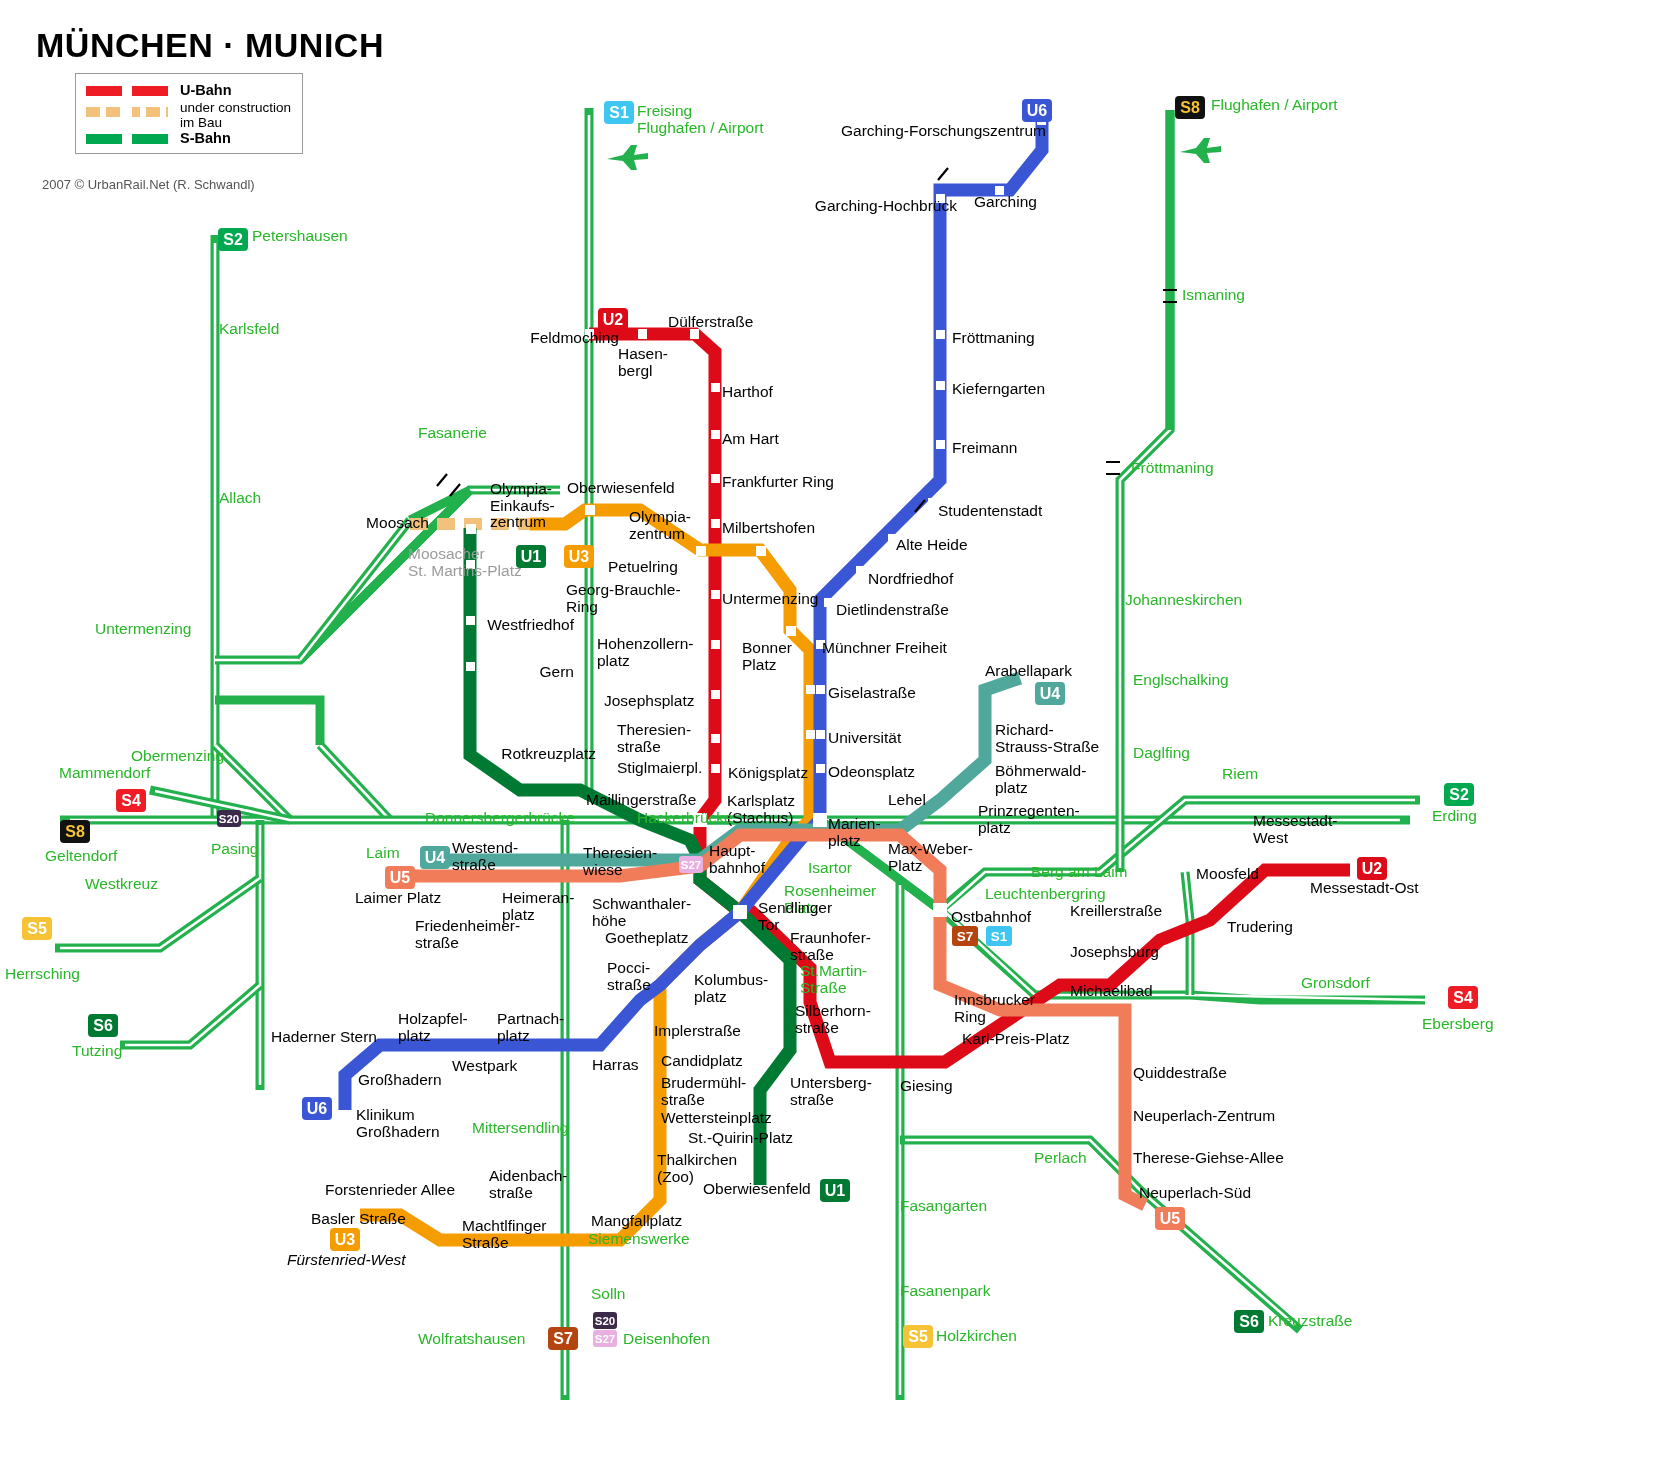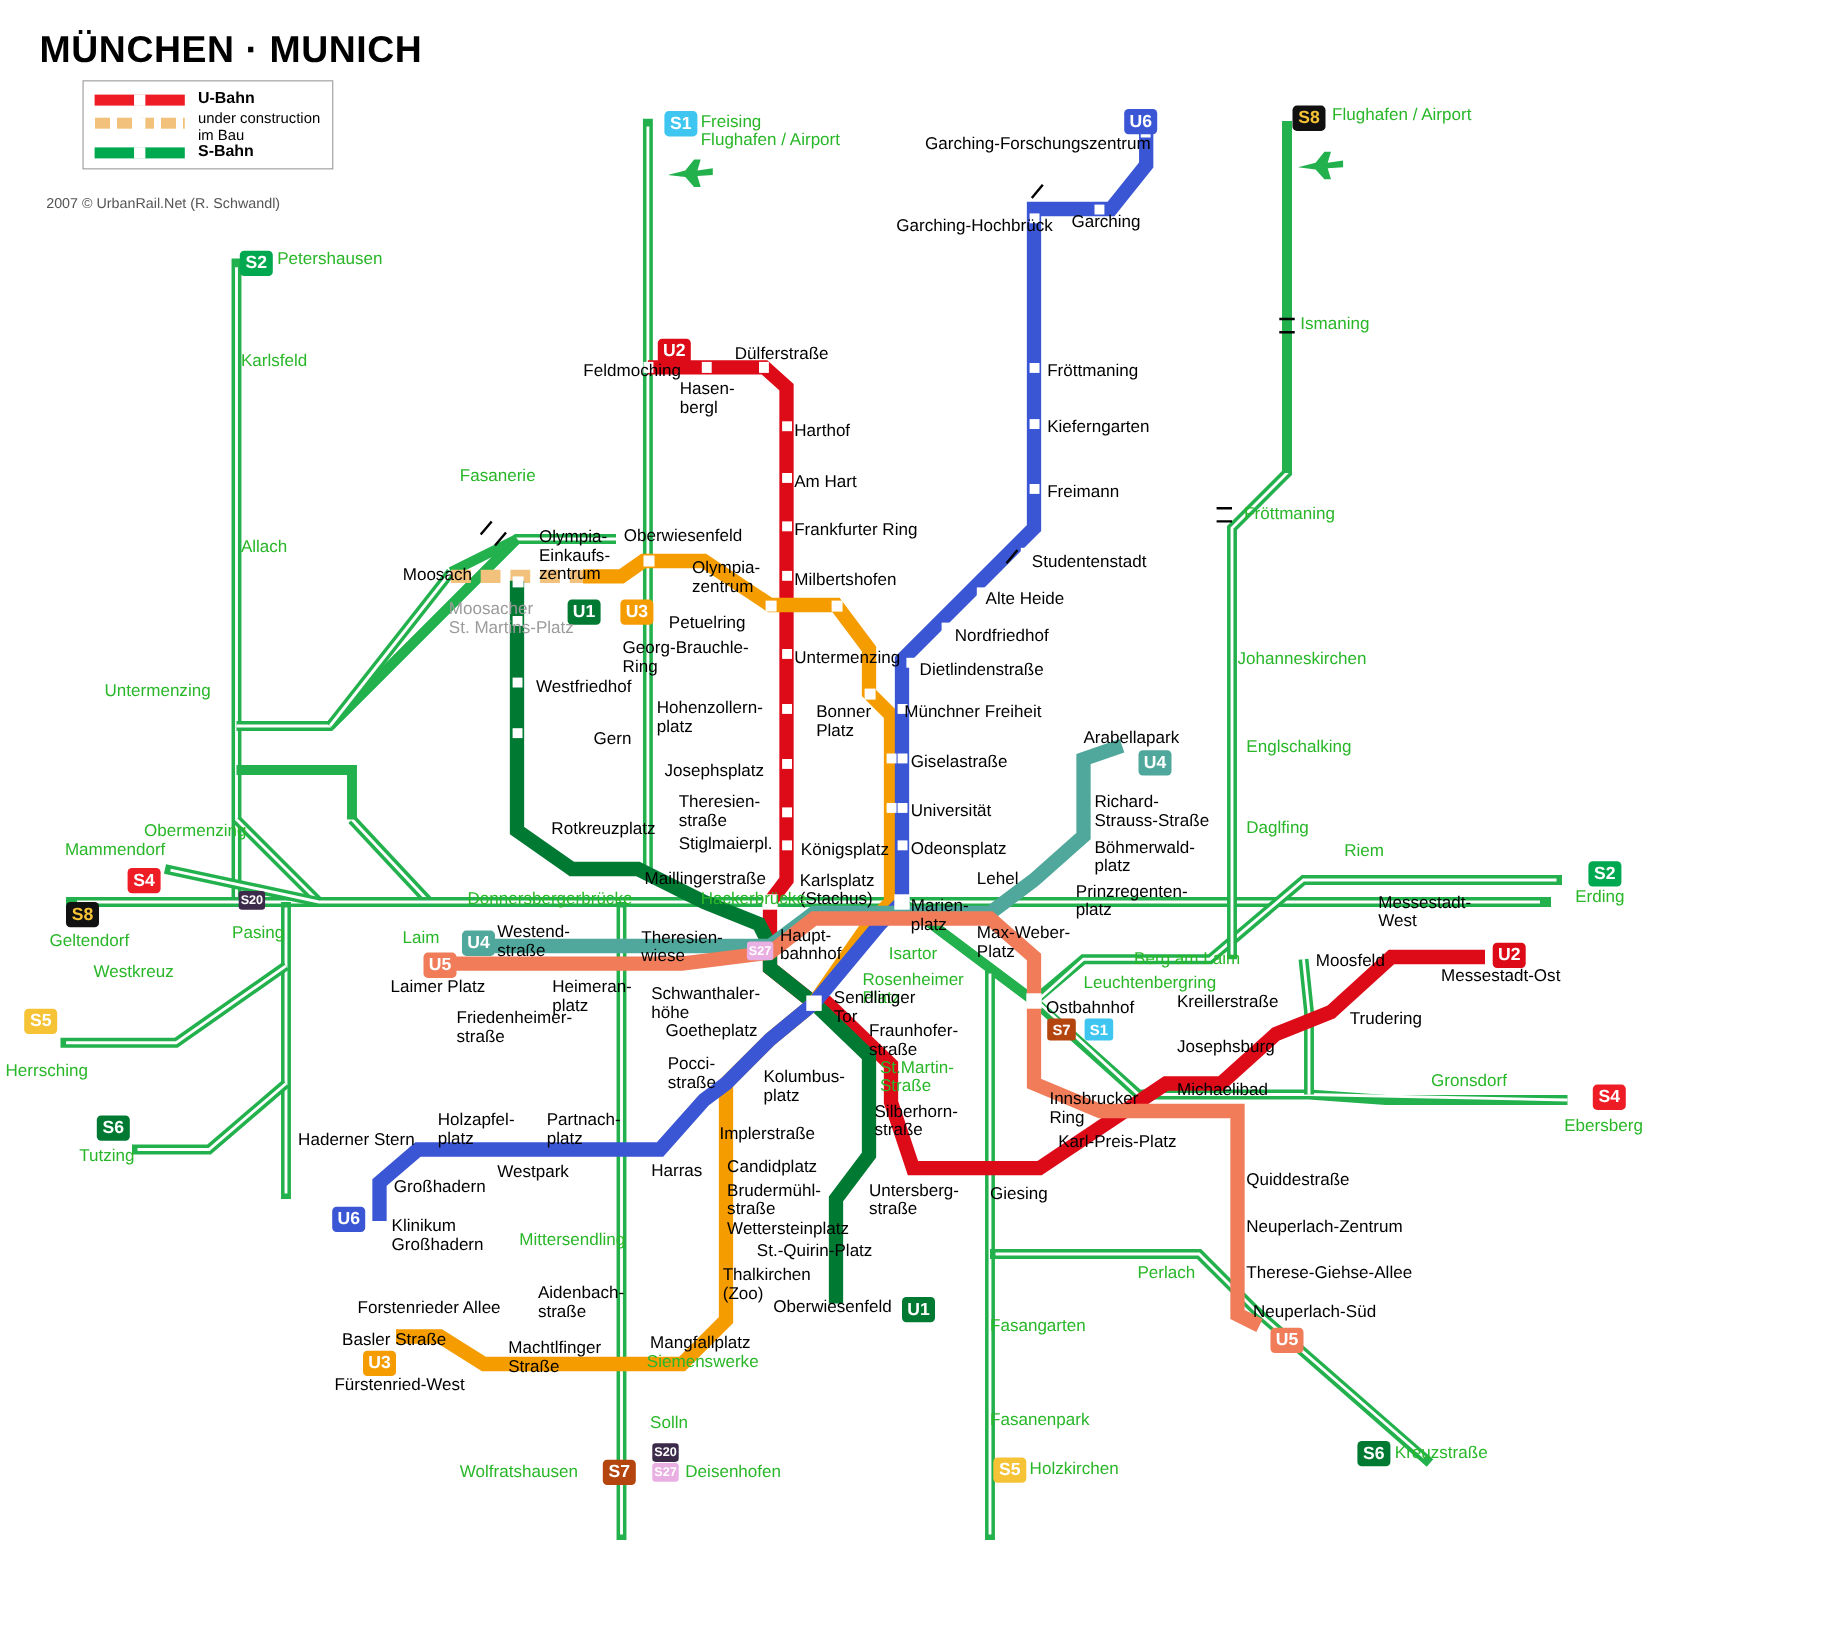--- a/index.html
+++ b/index.html
@@ -561,21 +561,21 @@
     <div class="lbl" style="top: 1182px; left: 325px;">
       <div>Forstenrieder Allee</div>
     </div>
     <div class="lbl" style="top: 1211px; left: 311px;">
       <div>Basler Straße</div>
     </div>
     <div class="lbl" style="top: 1218px; left: 462px;">
       <div>Machtlfinger</div>
       <div>Straße</div>
     </div>
-    <div class="lbl" style="top: 1252px; left: 304px;">
+    <div class="lbl" style="top: 1252px; left: 287px; font-style: italic;">
       <div>Fürstenried-West</div>
     </div>
     <div class="lbl" style="top: 1213px; left: 591px;">
       <div>Mangfallplatz</div>
     </div>
     <div class="lbl g" style="top: 1231px; left: 588px;">
       <div>Siemenswerke</div>
     </div>
     <div class="lbl g" style="top: 1286px; left: 591px;">
       <div>Solln</div>

